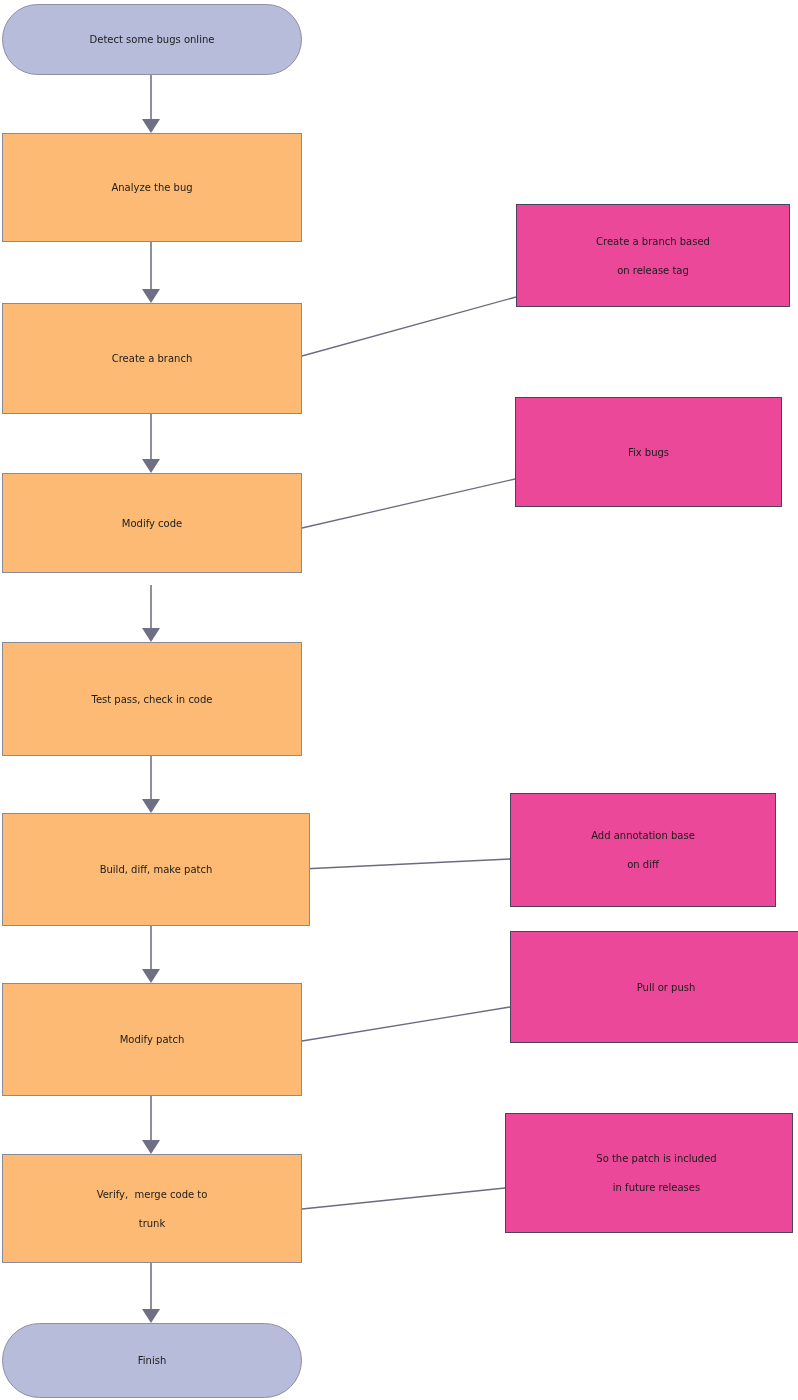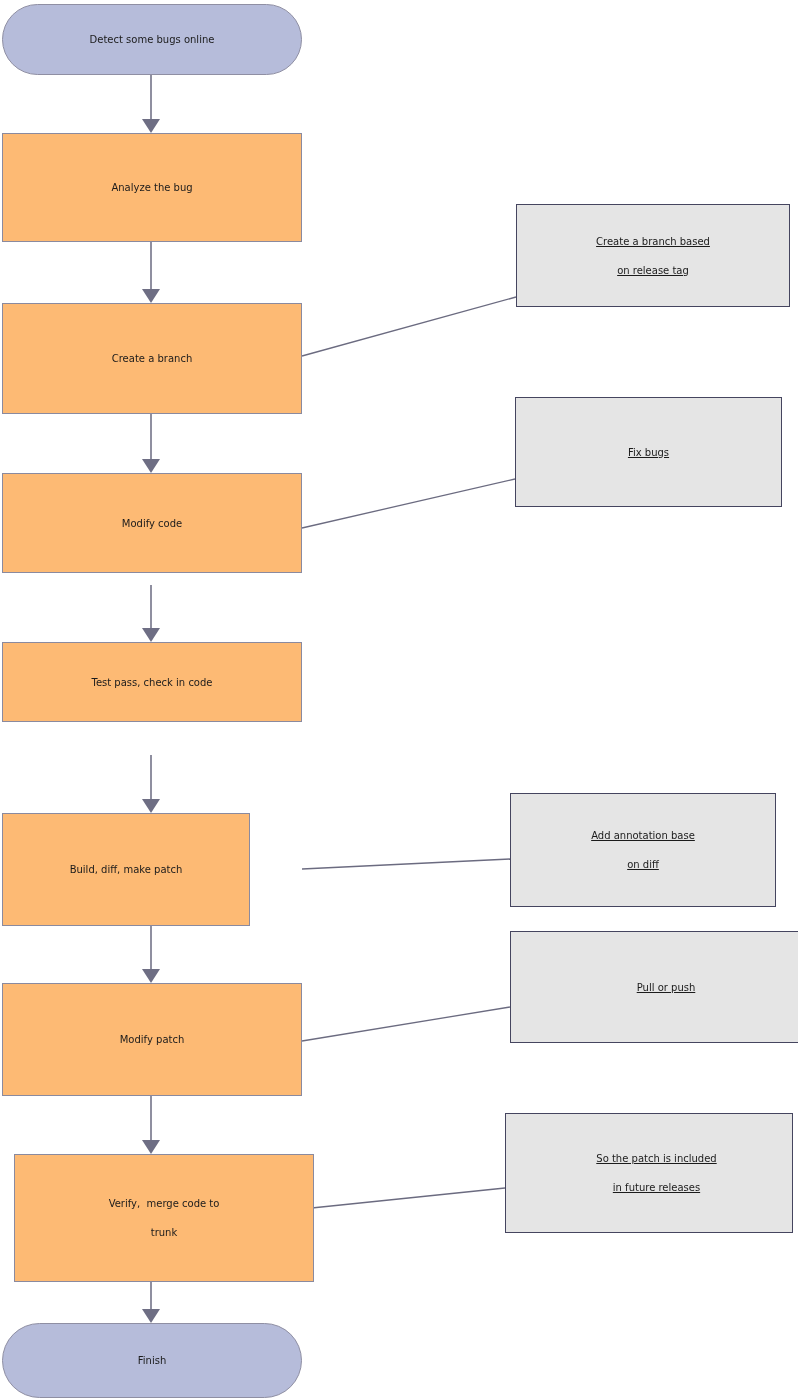--- a/index.html
+++ b/index.html
@@ -20,31 +20,31 @@
     justify-content: center;
     text-align: center;
     font-size: 10px;
     line-height: 29px;
     color: #1b1b1b;
     padding: 0 12px;
     white-space: pre-wrap;
   }
   .process    { background: #fdba74; border: 1.5px solid #8a8a9f; }
   .terminator { background: #b6bcda; border: 1.5px solid #8f8fa3; border-radius: 38px; }
-  .annotation { background: #e5e5e5; border: 1.6px solid #45455f; text-decoration: underline; }
+  .annotation { background: #ec4899; border: 1.6px solid #45455f; }
 
   
   #n-start         { left: 2px;  top: 4px;    width: 300px; height: 71px; }
   #n-analyze       { left: 2px;  top: 133px;  width: 300px; height: 109px; }
   #n-create-branch { left: 2px;  top: 303px;  width: 300px; height: 111px; }
   #n-modify-code   { left: 2px;  top: 473px;  width: 300px; height: 100px; }
-  #n-test-pass     { left: 2px;  top: 642px;  width: 300px; height: 80px; text-align: right; }
-  #n-build-patch   { left: 2px;  top: 813px;  width: 248px; height: 113px; }
+  #n-test-pass     { left: 2px;  top: 642px;  width: 300px; height: 114px; text-align: right; }
+  #n-build-patch   { left: 2px;  top: 813px;  width: 308px; height: 113px; }
   #n-release-patch { left: 2px;  top: 983px;  width: 300px; height: 113px; }
-  #n-verify-merge  { left: 2px;  top: 1154px; width: 300px; height: 128px; margin-left: 12px; }
+  #n-verify-merge  { left: 2px;  top: 1154px; width: 300px; height: 109px; }
   #n-finish        { left: 2px;  top: 1323px; width: 300px; height: 75px; }
 
   
   #a-branch-note { left: 516px; top: 204px;  width: 274px; height: 103px; }
   #a-fix-note    { left: 515px; top: 397px;  width: 267px; height: 110px; }
   #a-diff-note   { left: 510px; top: 793px;  width: 266px; height: 114px; }
   #a-push-note   { left: 510px; top: 931px;  width: 312px; height: 112px; }
   #a-future-note { left: 505px; top: 1113px; width: 288px; height: 120px; padding-left: 27px; }
 </style>
 </head>

